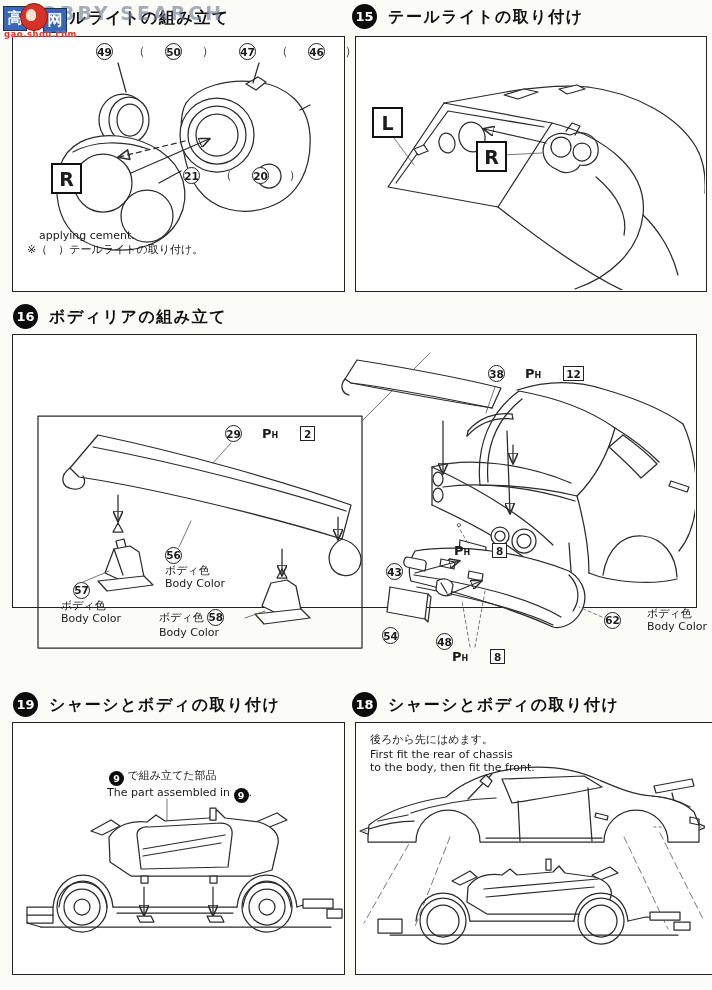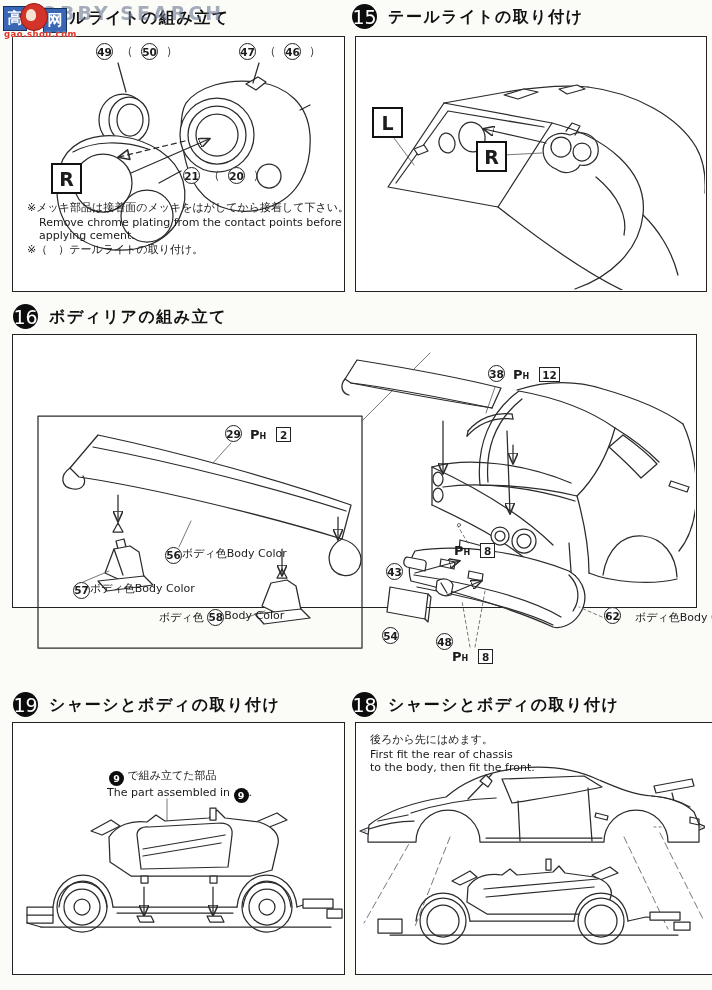--- a/index.html
+++ b/index.html
@@ -4,34 +4,34 @@
 <style>
   html,body{margin:0;padding:0}
   body{width:712px;height:990px;position:relative;background:#fbfbf8;
        font-family:"DejaVu Sans","Liberation Sans",sans-serif;color:#1c1c1c;overflow:hidden}
   .panel{position:absolute;border:1.6px solid #222;background:#fff;box-sizing:border-box}
   .art{position:absolute;left:0;top:0}
   .art path,.art circle,.art ellipse,.art rect,.art line{stroke:#2b2b2b;stroke-width:1.25;fill:none;stroke-linecap:round;stroke-linejoin:round}
   .art .wf{fill:#fff}
   .art .thin{stroke-width:.8;stroke:#555}
   .badge{position:absolute;width:25px;height:25px;border-radius:50%;background:#0c0c0c;color:#fff;
-         display:flex;align-items:center;justify-content:center;font-weight:normal;font-size:19px;z-index:3}
+         display:flex;align-items:center;justify-content:center;font-weight:bold;font-size:13px;z-index:3}
   .ptitle{position:absolute;font-size:16px;font-weight:600;letter-spacing:1.5px;color:#111;z-index:2;white-space:nowrap}
-  .lab{position:absolute;display:flex;align-items:flex-end;gap:8px;white-space:nowrap;z-index:4}
+  .lab{position:absolute;display:flex;align-items:center;gap:20px;white-space:nowrap;z-index:4}
   .circ{display:inline-flex;align-items:center;justify-content:center;min-width:17px;height:17px;
         border:1.3px solid #222;border-radius:50%;font-size:10.5px;font-weight:600;background:#fff;box-sizing:border-box}
   .pr{font-size:12px;color:#333}
   .scr{font-weight:700;font-size:13px;letter-spacing:0}
   .scr .sub{font-size:8px;font-weight:700}
   .sqbox{display:inline-flex;align-items:center;justify-content:center;min-width:15px;height:15px;padding:0 2px;
          border:1.2px solid #222;font-size:10.5px;font-weight:600;background:#fff;box-sizing:border-box;margin-left:2px}
   .sbox{position:absolute;width:27px;height:27px;border:2.2px solid #111;background:#fff;z-index:4;
         display:flex;align-items:center;justify-content:center;font-weight:bold;font-size:19px}
   .note{position:absolute;font-size:11px;line-height:13px;color:#1a1a1a;white-space:nowrap;z-index:4}
-  .bc{display:flex;font-size:11px;line-height:13px}
+  .bc{display:flex;flex-direction:column;font-size:11px;line-height:13px}
   .bnum{display:inline-flex;align-items:center;justify-content:center;width:15px;height:15px;border-radius:50%;
         background:#0c0c0c;color:#fff;font-size:9.5px;font-weight:bold;vertical-align:-3px}
   
   .wm-search{position:absolute;left:22px;top:2px;font-size:19px;font-weight:bold;letter-spacing:3px;
              color:rgba(106,120,148,.6);z-index:5;white-space:nowrap}
   .wm-logo{position:absolute;left:3px;top:3px;z-index:6;width:100px;height:36px}
   .wm-box{position:absolute;width:22px;height:23px;background:#3a67b5;border:1.5px solid #17315f;color:#fff;
           display:flex;align-items:center;justify-content:center;font-size:15px;font-weight:bold}
   .wm-circle{position:absolute;left:17px;top:0;width:26px;height:26px;border-radius:50%;background:#d4332a;
              border:1.5px solid #8f1712;z-index:2}
@@ -101,22 +101,20 @@
     <span class="circ">46</span>
     <span class="pr">）</span>
   </div>
   <div class="sbox" style="left:38px;top:126px">R</div>
   <div class="lab" style="left:170px;top:130px">
     <span class="circ">21</span>
     <span class="pr">（</span>
     <span class="circ">20</span>
     <span class="pr">）</span>
   </div>
-  <div class="note" style="left:14px;top:164px">※メッキ部品は接着面のメッキをはがしてから接着して下さい。</div>
-  <div class="note" style="left:26px;top:179px">Remove chrome plating from the contact points before</div>
   <div class="note" style="left:26px;top:192px">applying cement.</div>
   <div class="note" style="left:14px;top:206px">※（　）テールライトの取り付け。</div>
 </div>
 
 <div class="badge" style="left:352px;top:4px">15</div>
 <div class="ptitle" style="left:388px;top:7px">テールライトの取り付け</div>
 <div class="panel" style="left:355px;top:36px;width:352px;height:256px">
   <svg class="art" width="349" height="253" viewBox="0 0 349 253">
     <defs>
       <marker id="ah15" markerWidth="10" markerHeight="8" refX="8" refY="4" orient="auto">

